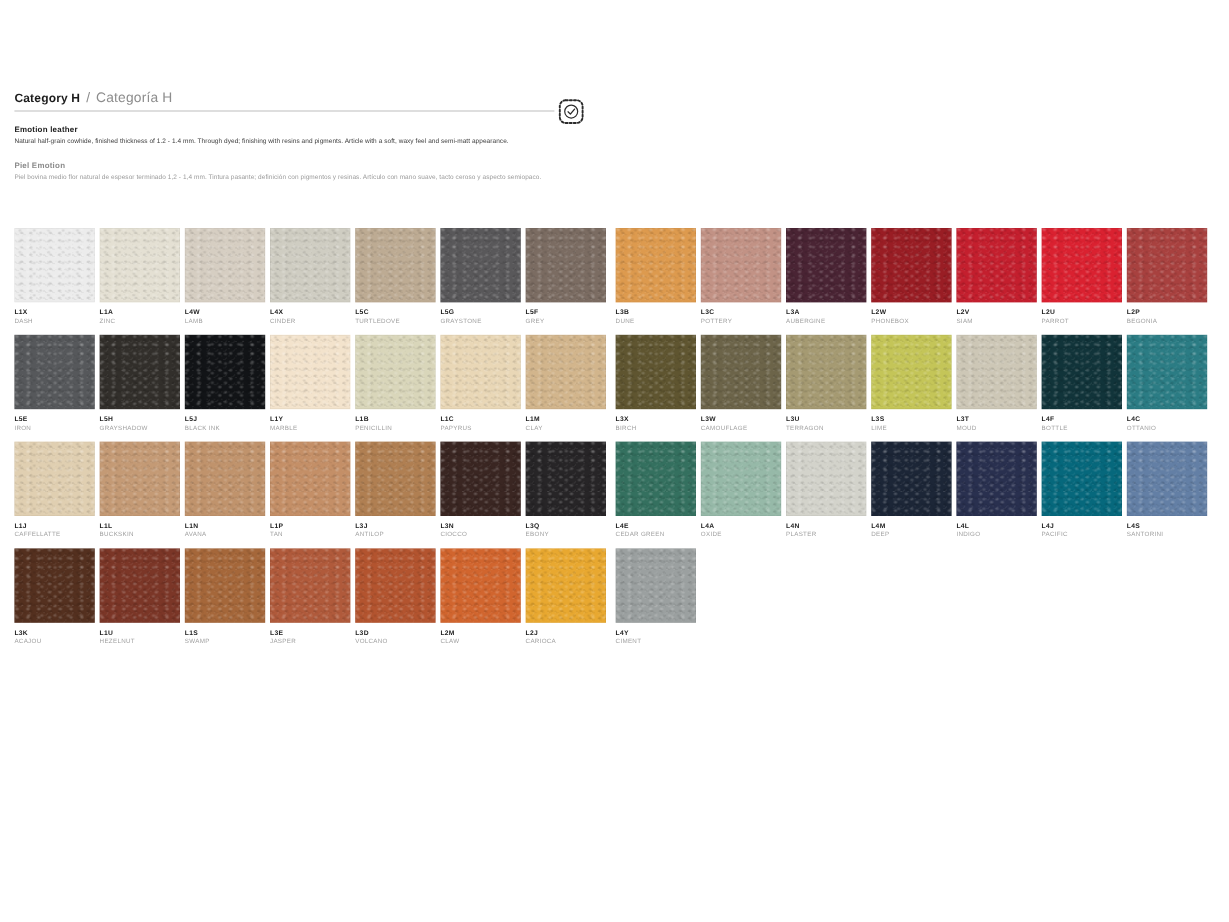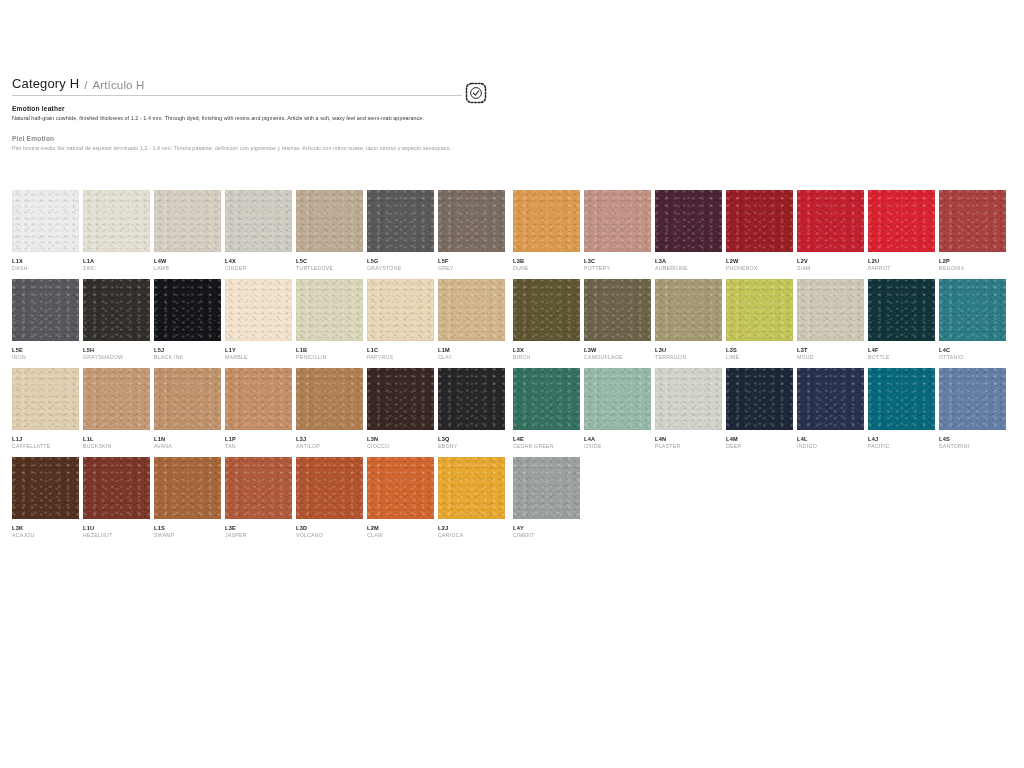--- a/index.html
+++ b/index.html
@@ -23,22 +23,22 @@
   }
   .title-row {
     display: flex;
     align-items: flex-end;
     gap: 5px;
     padding-bottom: 4px;
     border-bottom: 1px solid #c9c9c9;
     width: 450px;
   }
   .title-en {
-    font-size: 13px;
-    font-weight: normal;
+    font-size: 10px;
+    font-weight: bold;
     color: #1c1c1c;
     letter-spacing: 0.15px;
   }
   .title-sep { font-size: 11.5px; color: #8d8d8d; font-weight: normal; }
   .title-es {
     font-size: 11.5px;
     font-weight: normal;
     color: #8d8d8d;
     letter-spacing: 0.15px;
   }
@@ -135,21 +135,21 @@
 </style>
 </head>
 <body>
 
 <div id="page">
 
   <div class="header">
     <div class="title-row">
       <span class="title-en">Category H</span>
       <span class="title-sep">/</span>
-      <span class="title-es">Artículo H</span>
+      <span class="title-es">Categoría H</span>
     </div>
   </div>
 
   <div class="seal">
     <svg viewBox="0 0 24 24" width="24" height="24" aria-hidden="true">
       <rect x="2.5" y="2.5" width="19" height="19" rx="5" ry="5" fill="none" stroke="#2b2b2b" stroke-width="1.6" stroke-dasharray="1.7 1.7" stroke-linecap="round"></rect>
       <circle cx="12" cy="12" r="5.4" fill="none" stroke="#2b2b2b" stroke-width="1"></circle>
       <path d="M9.4 12.2 L11.3 14.1 L14.8 9.9" fill="none" stroke="#2b2b2b" stroke-width="1.1" stroke-linecap="round" stroke-linejoin="round"></path>
     </svg>
   </div>

